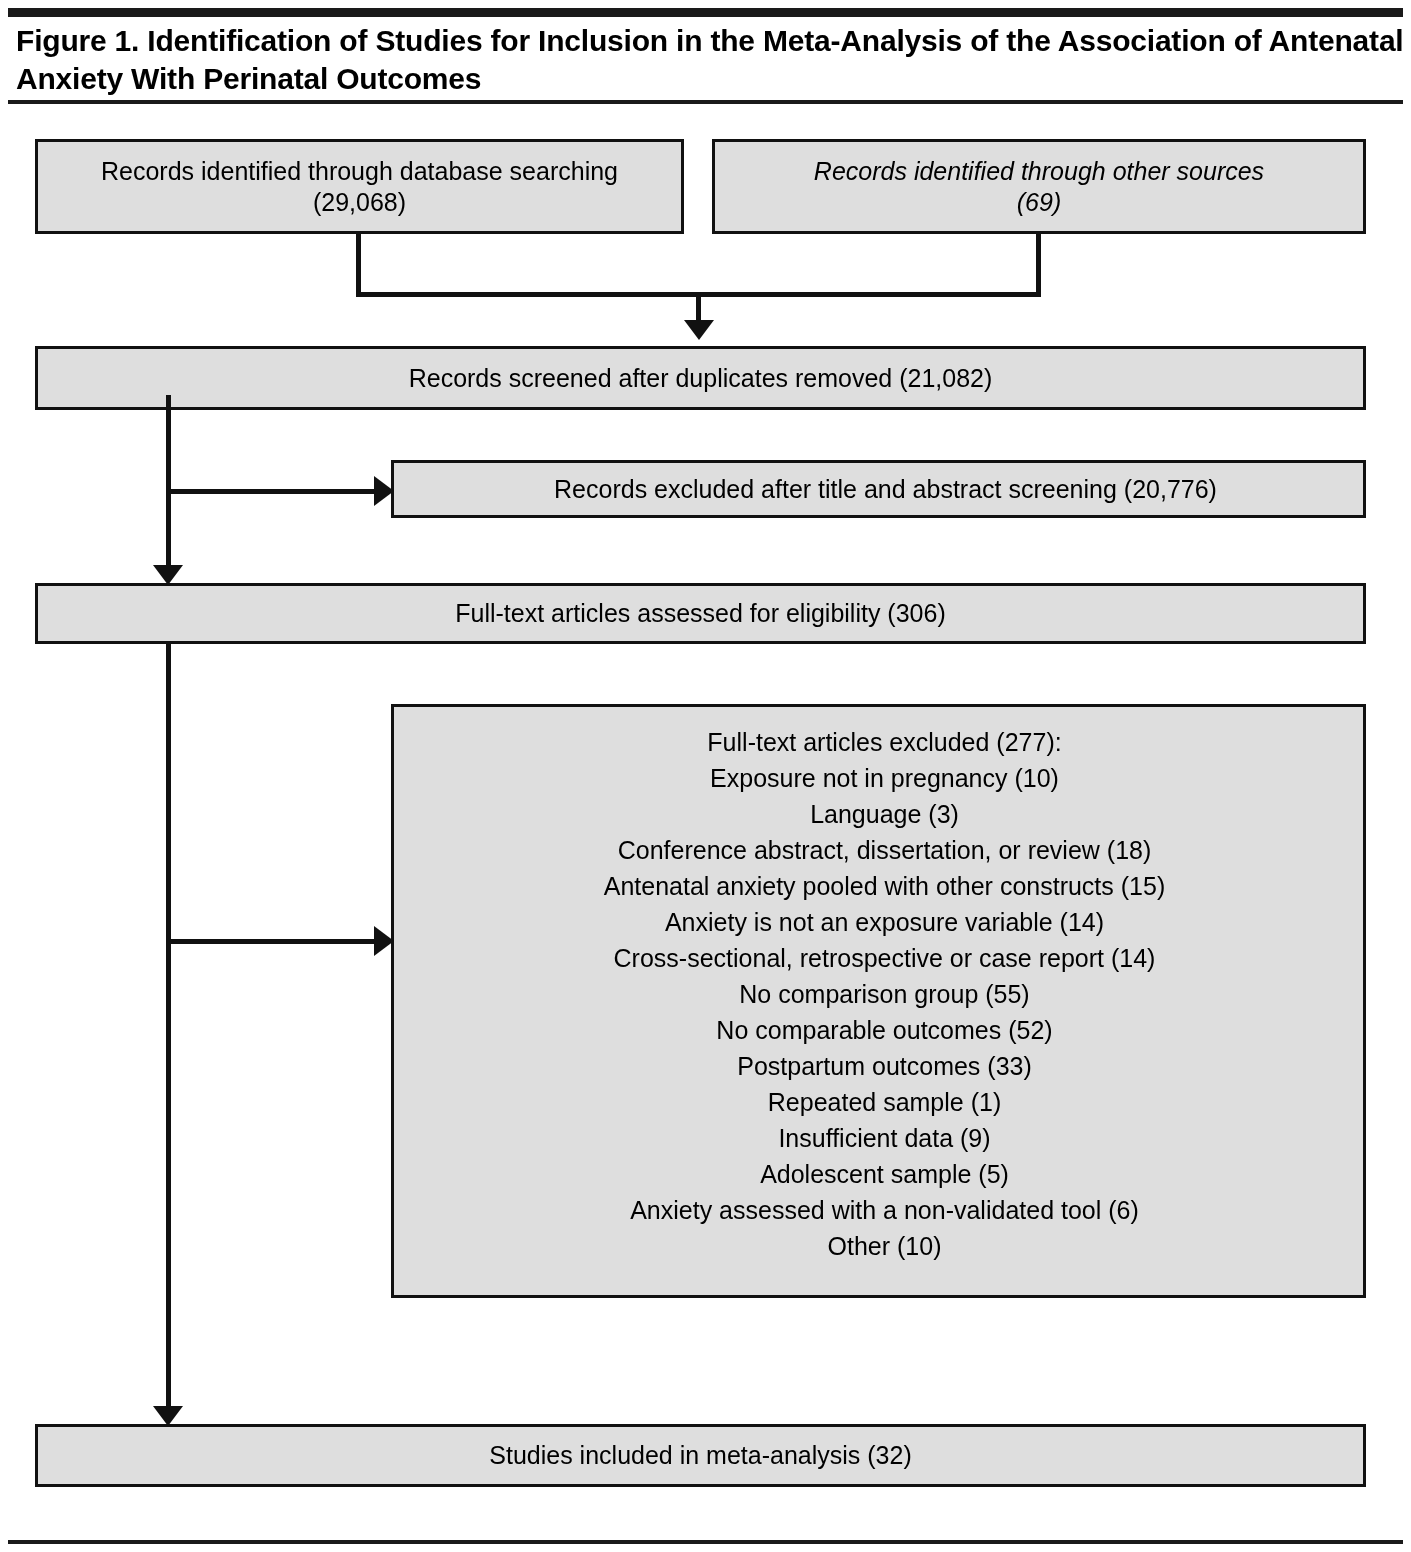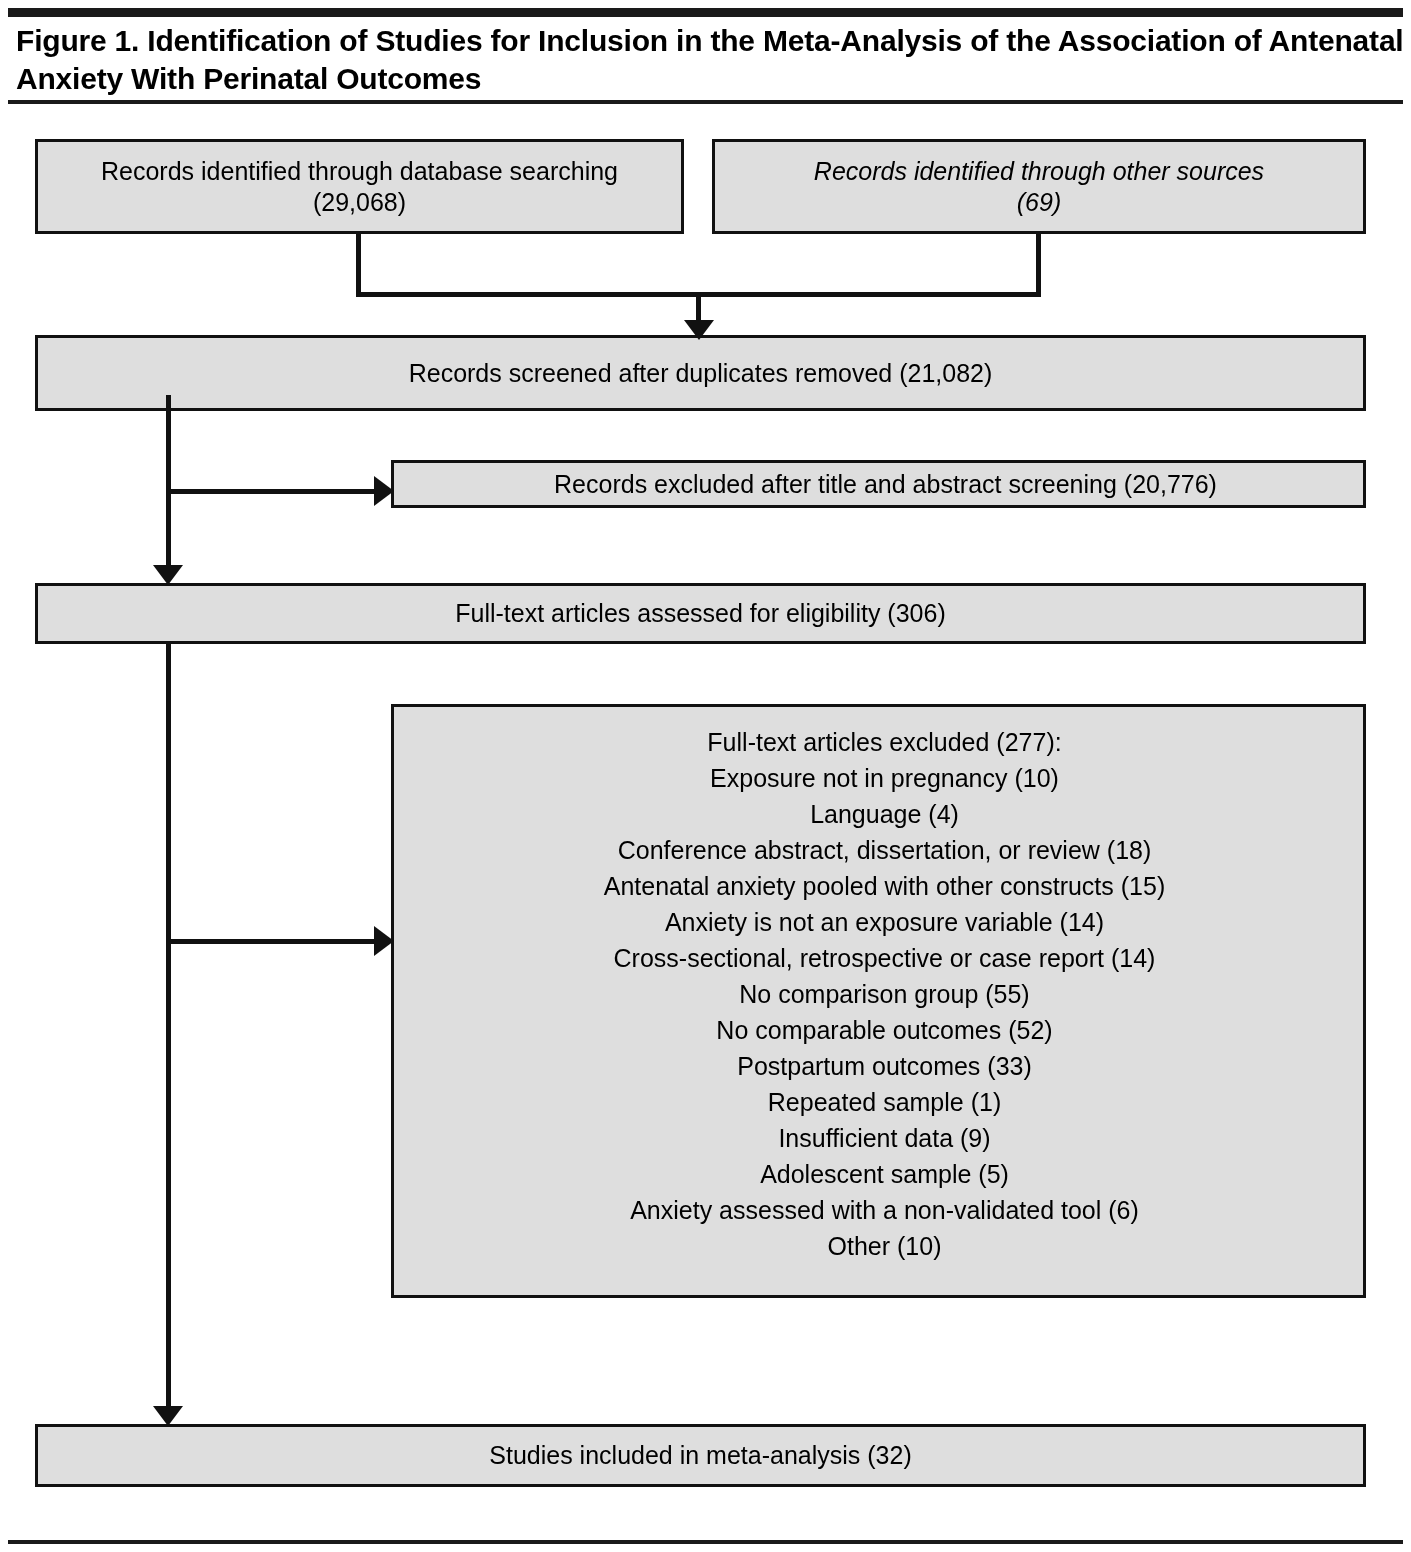--- a/index.html
+++ b/index.html
@@ -27,22 +27,22 @@
     position:absolute;box-sizing:border-box;
     background:#dedede;
     border:3px solid #111111;
     display:flex;align-items:center;justify-content:center;
     text-align:center;
     font-size:25px;line-height:1.22;
   }
   .box .inner{padding:2px 12px;width:100%;}
   .box-db      {left:35px;  top:139px; width:649px; height:95px;}
   .box-other   {left:712px; top:139px; width:654px; height:95px;font-style:italic;}
-  .box-screened{left:35px;  top:335px; width:1331px;height:76px;}
-  .box-excluded{left:391px; top:460px; width:975px; height:48px;padding-left:14px;}
+  .box-screened{left:35px;  top:346px; width:1331px;height:64px;}
+  .box-excluded{left:391px; top:460px; width:975px; height:58px;padding-left:14px;}
   .box-fulltext{left:35px;  top:583px; width:1331px;height:61px;}
   .box-exlist  {left:391px; top:704px; width:975px; height:594px;
                 align-items:flex-start;padding-left:12px;}
   .box-exlist .inner{padding-top:17px;}
   .box-included{left:35px;  top:1424px;width:1331px;height:63px;}
   .exline{display:block;line-height:1.44;font-size:25px;white-space:nowrap;}
   
   .ln{position:absolute;background:#111111;}
   svg.arrowlayer{position:absolute;left:0;top:0;width:1411px;height:1552px;pointer-events:none;}
 </style>
@@ -89,21 +89,21 @@
   <div class="inner">Full-text articles assessed for eligibility (306)</div>
 </div>
 
 <div class="ln" style="left:166px;top:644px;width:5px;height:773px;"></div>
 <div class="ln" style="left:166px;top:939px;width:212px;height:5px;"></div>
 
 <div class="box box-exlist">
   <div class="inner">
     <span class="exline">Full-text articles excluded (277):</span>
     <span class="exline">Exposure not in pregnancy (10)</span>
-    <span class="exline">Language (4)</span>
+    <span class="exline">Language (3)</span>
     <span class="exline">Conference abstract, dissertation, or review (18)</span>
     <span class="exline">Antenatal anxiety pooled with other constructs (15)</span>
     <span class="exline">Anxiety is not an exposure variable (14)</span>
     <span class="exline">Cross-sectional, retrospective or case report (14)</span>
     <span class="exline">No comparison group (55)</span>
     <span class="exline">No comparable outcomes (52)</span>
     <span class="exline">Postpartum outcomes (33)</span>
     <span class="exline">Repeated sample (1)</span>
     <span class="exline">Insufficient data (9)</span>
     <span class="exline">Adolescent sample (5)</span>

